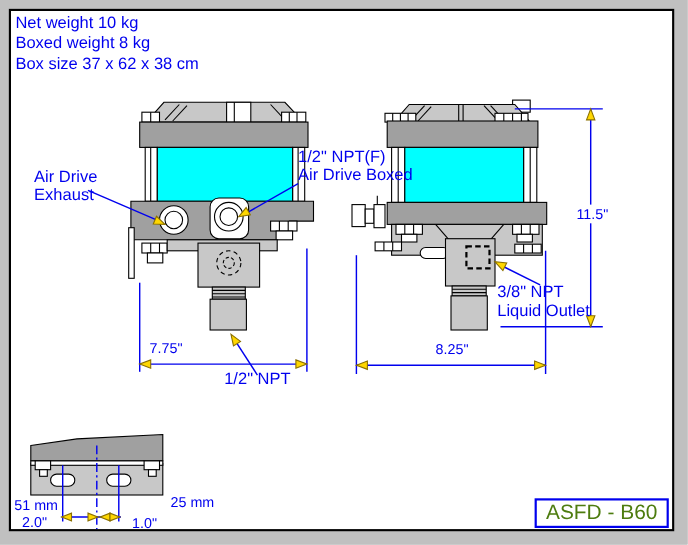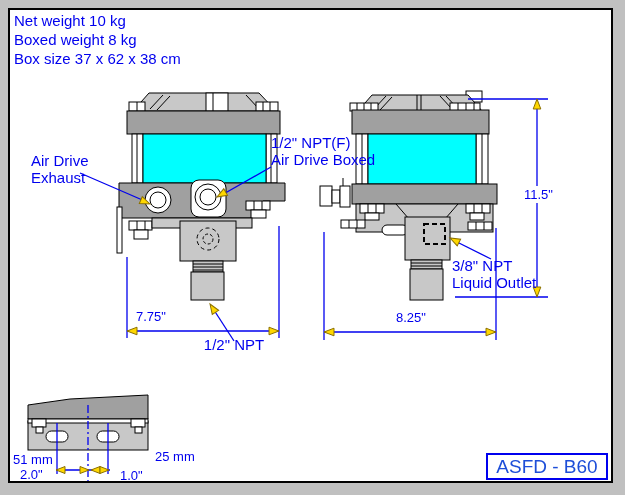--- a/index.html
+++ b/index.html
@@ -14,21 +14,21 @@
   }
   svg.draw { position:absolute; left:0; top:0; }
   .txt { position:absolute; color:#0000EE; font-size:15px; line-height:17px; white-space:nowrap; }
   .info { line-height:19px; }
   .dimtxt { font-size:13px; }
   .hbg { background:#ffffff; padding:0 2px; }
   .center { text-align:center; }
   .model-box {
     position:absolute; left:486px; top:453px; width:122px; height:27px;
     border:2px solid #0000EE; box-sizing:border-box;
-    color:#1d4ed8; font-size:19px; line-height:23px; text-align:center;
+    color:#4d7c0f; font-size:19px; line-height:23px; text-align:center;
     background:#ffffff;
   }
 </style>
 </head>
 <body>
 
 <div class="page">
   <div class="sheet"></div>
 
   <svg class="draw" width="625" height="495" viewBox="0 0 625 495">

